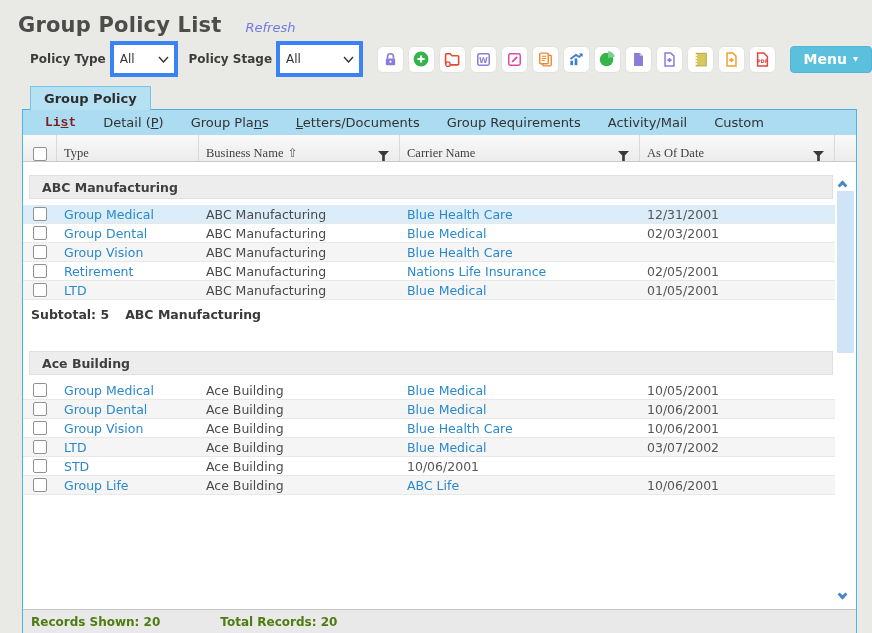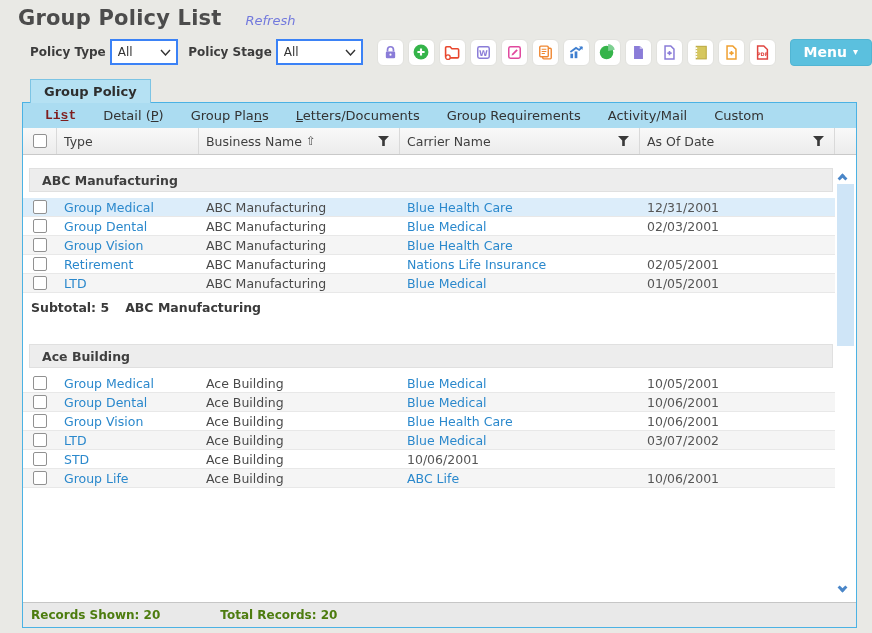--- a/index.html
+++ b/index.html
@@ -1,27 +1,27 @@
 <!DOCTYPE html>
 <html><head>
 <meta charset="utf-8">
 <style>
   * { margin:0; padding:0; box-sizing:border-box; }
   html,body { width:872px; height:633px; overflow:hidden; }
   body { background:#e9e9e5; font-family:"DejaVu Sans","Liberation Sans",sans-serif; }
 
   
   .page-header { padding:6px 0 0 18px; display:flex; align-items:baseline; }
-  .page-title { font-size:21px; font-weight:bold; color:#4c4c4c; letter-spacing:0.2px; }
+  .page-title { font-size:21px; font-weight:bold; color:#4c4c4c; letter-spacing:0.2px;margin-top:7px; }
   .refresh-link { margin-left:24px; font-size:13px; font-style:italic; color:#7279dd; cursor:pointer; }
 
   
   .toolbar { margin:7px 0 0 30px; display:flex; align-items:center; height:30px; }
   .filter-label { font-size:12px; font-weight:bold; color:#3c3c3c; white-space:nowrap;text-align:center; }
-  .select-box { height:26px; background:#fff; border:2px solid #3b82f6; display:flex; align-items:center;
+  .select-box { height:36px; background:#fff; border:4px solid #3b82f6; display:flex; align-items:center;
                 justify-content:space-between; font-size:12px; color:#333; padding:0 5px 0 6px; margin:0 10px 0 4px; cursor:pointer; }
   .select-pt { width:106px; } .select-ps { width:137px; }
   .sel-chev svg { display:block; }
   .icon-strip { display:flex; gap:4px; margin-left:4px; }
   .icon-btn { width:27px; height:27px; background:#fff; border:1px solid #e2e2de; border-radius:6px;
               display:flex; align-items:center; justify-content:center; cursor:pointer; padding:0; }
   .icon-btn svg { display:block; }
   .menu-button { margin-left:14px; background:#5bc0de; border:1px solid #51b5d3; border-radius:4px; color:#fff;
                  font-weight:bold; font-size:14px; padding:4px 13px 5px 13px; cursor:pointer; display:flex; align-items:center; gap:6px;
                  font-family:"DejaVu Sans",sans-serif; }
@@ -33,21 +33,21 @@
               font-size:13px; font-weight:bold; color:#2e2e2e; padding:4px 13px 4px 13px; cursor:pointer; }
   .panel { margin:0 15px 0 22px; border:1px solid #4bb2e4; background:#fff; position:relative; }
   .subtab-band { background:#abdcf1; height:25px; display:flex; align-items:center; padding-left:22px; gap:27px; }
   .subtab { font-size:13px; color:#333; cursor:pointer; white-space:nowrap; }
   .subtab.active { font-weight:bold; color:#7f1d1d;font-family:Liberation Mono, monospace; }
   .subtab .key { text-decoration:underline; }
 
   
   .grid-head { display:grid; grid-template-columns:34px 142px 201px 240px 1fr 21px; height:27px;
                background:linear-gradient(#f9f9f9,#ececec); border-bottom:1px solid #c9c9c9; align-items:stretch; }
-  .hcell { display:flex; align-items:center; border-right:1px solid #d9d9d9; font-size:12.5px; color:#3f3f3f; padding-left:7px; }
+  .hcell { display:flex; align-items:flex-end; border-right:1px solid #d9d9d9; font-size:12.5px; color:#3f3f3f; padding-left:7px;font-family:Liberation Serif, serif; }
   .hcell:last-child { border-right:none; }
   .hcell .lbl { white-space:nowrap; }
   .sort-arrow { font-size:12px; color:#555; margin-left:4px; }
   .funnel { margin-left:auto; margin-right:10px; width:11px; height:10px; background:#3a3a3a; cursor:pointer;
             clip-path:polygon(0 0,100% 0,62% 45%,62% 100%,38% 100%,38% 45%); }
   .cb { width:14px; height:14px; background:#fff; border:1px solid #919191; border-radius:2px; display:inline-block; cursor:pointer; }
   .hcell.cbc, .cell.cbc { justify-content:center; padding-left:0; }
 
   
   .body-wrap { display:flex; }

